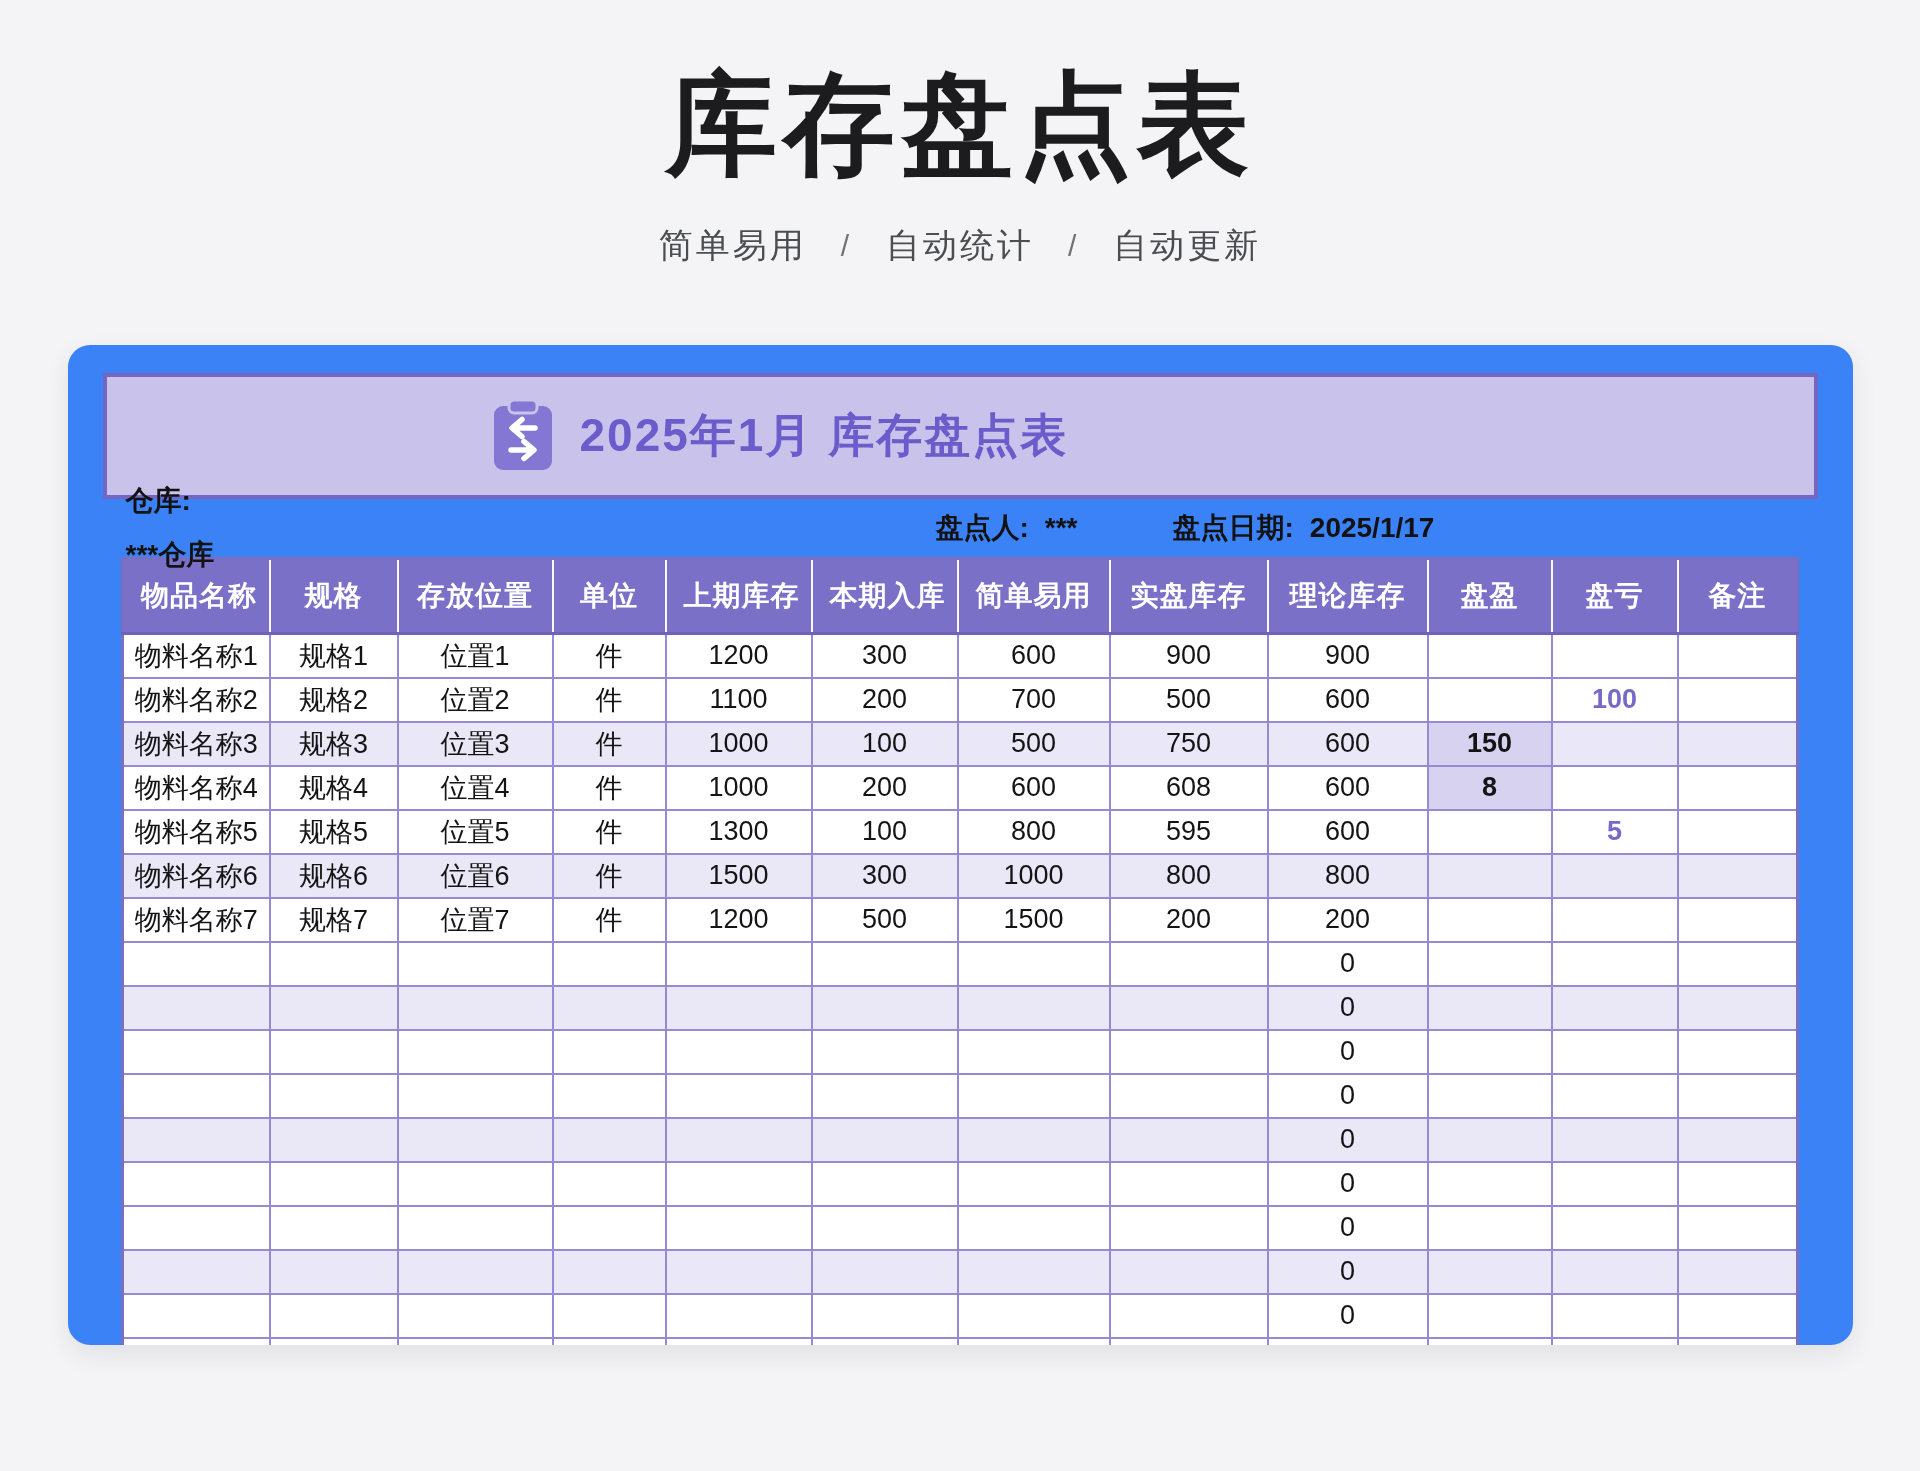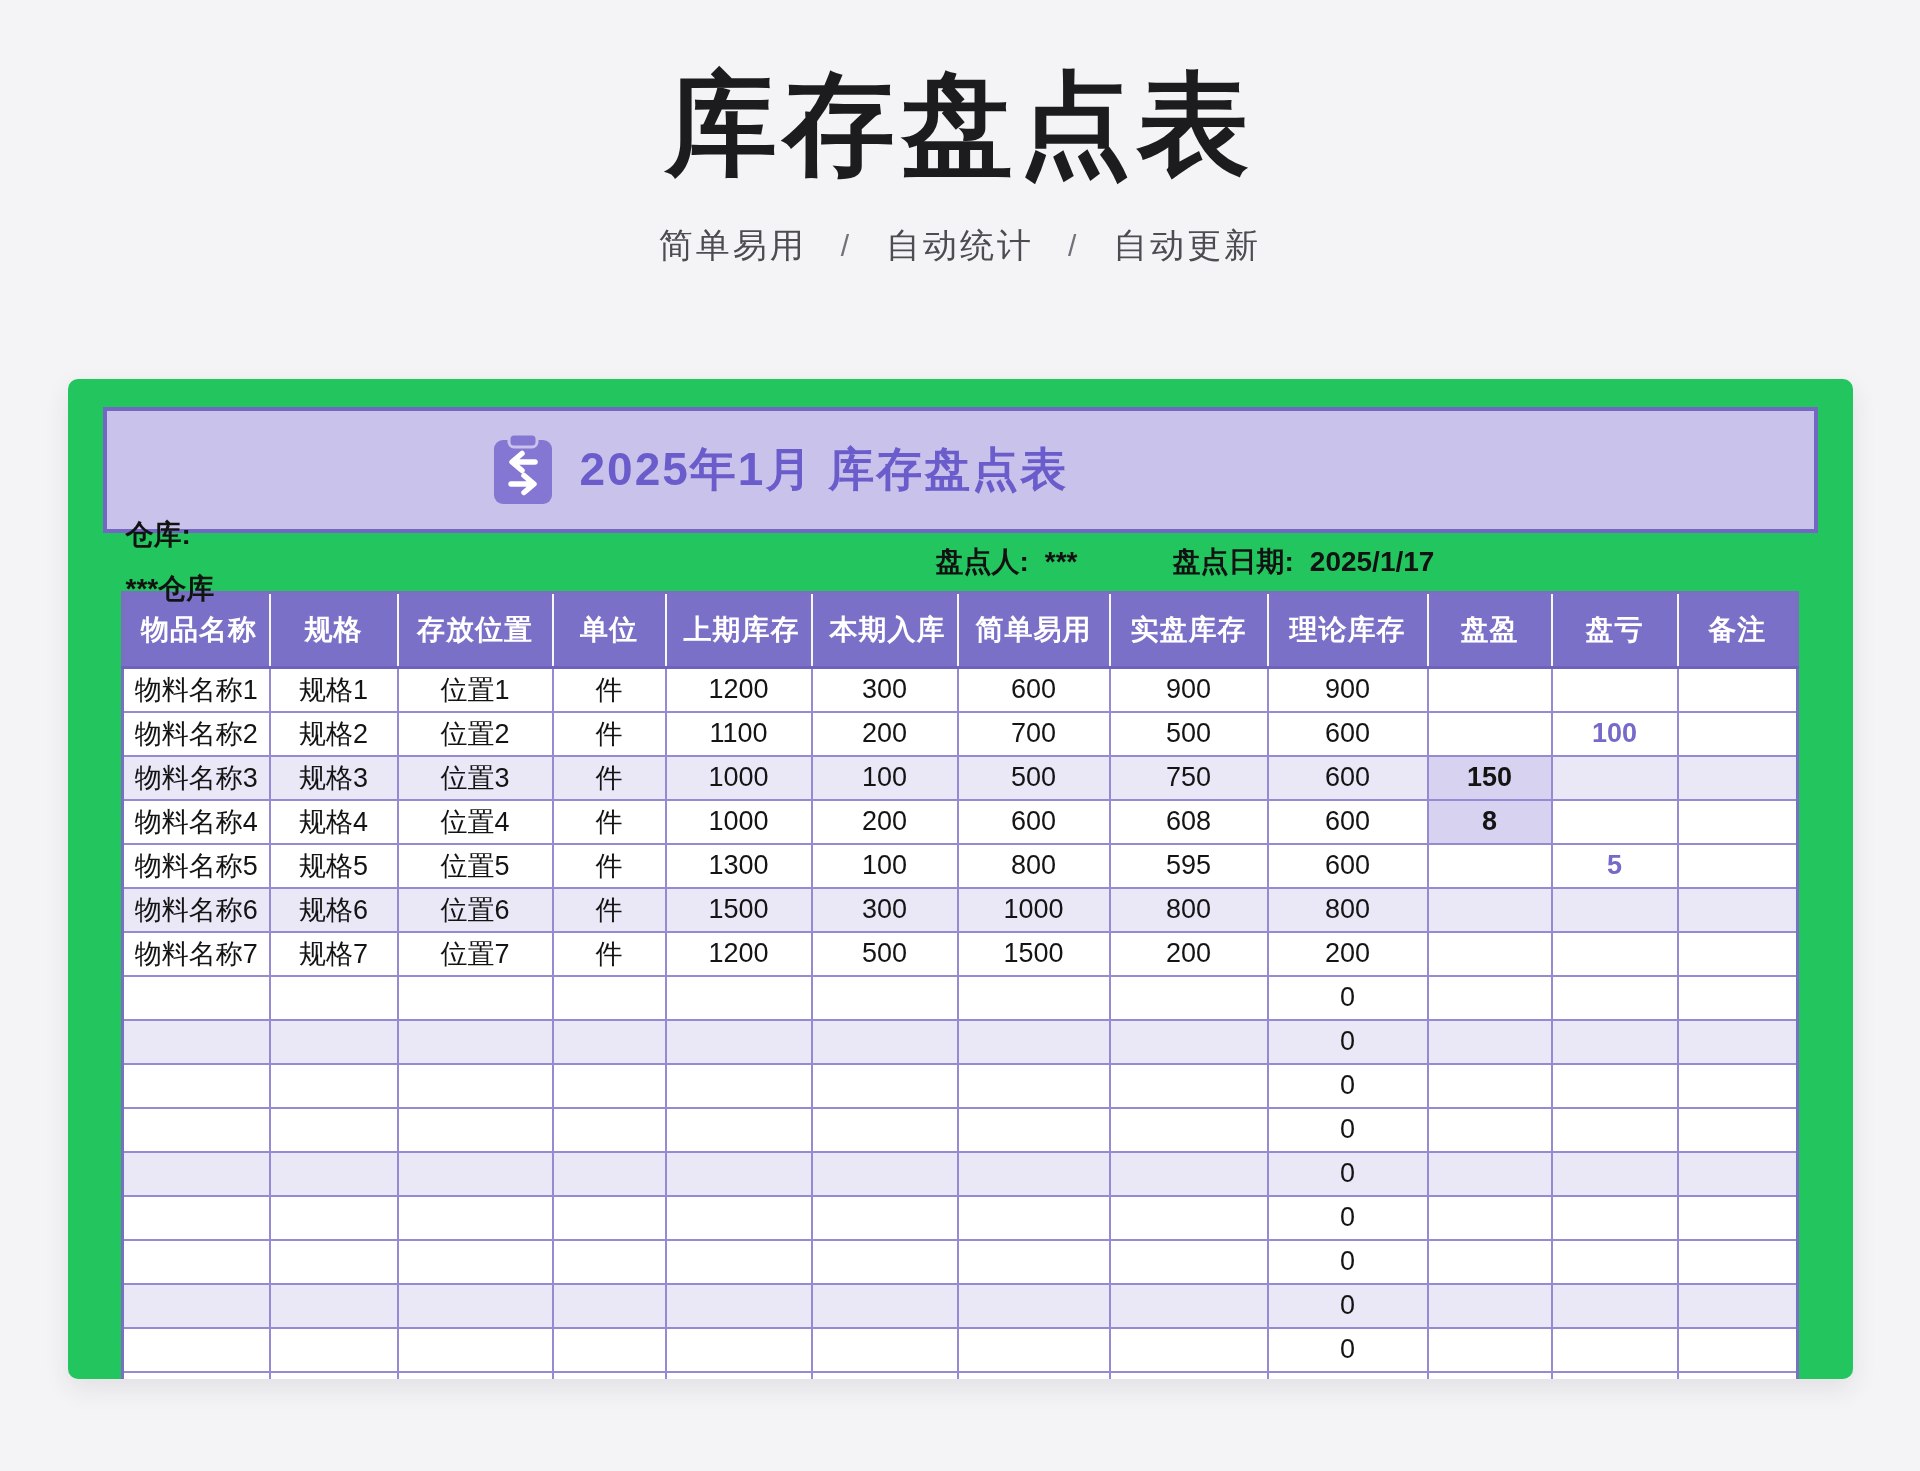--- a/index.html
+++ b/index.html
@@ -26,23 +26,23 @@
     align-items: center;
     gap: 34px;
     font-size: 34px;
     color: #4c4d52;
     letter-spacing: 3px;
   }
   .hero-subtitle .sep { color: #70717a; font-size: 30px; }
 
   .card {
     width: 1785px; height: 1000px;
-    margin: 110px auto 0 auto;
-    background: #22c55e;
-    border-radius: 10px;
+    margin: 76px auto 0 auto;
+    background: #3b82f6;
+    border-radius: 22px;
     box-shadow: 0 10px 26px rgba(40, 40, 70, 0.09);
     padding: 28px 35px 0 35px;
     overflow: hidden;
   }
 
   .banner {
     height: 126px;
     background: #c9c2ea;
     border: 4px solid #7467c2;
     display: flex;

